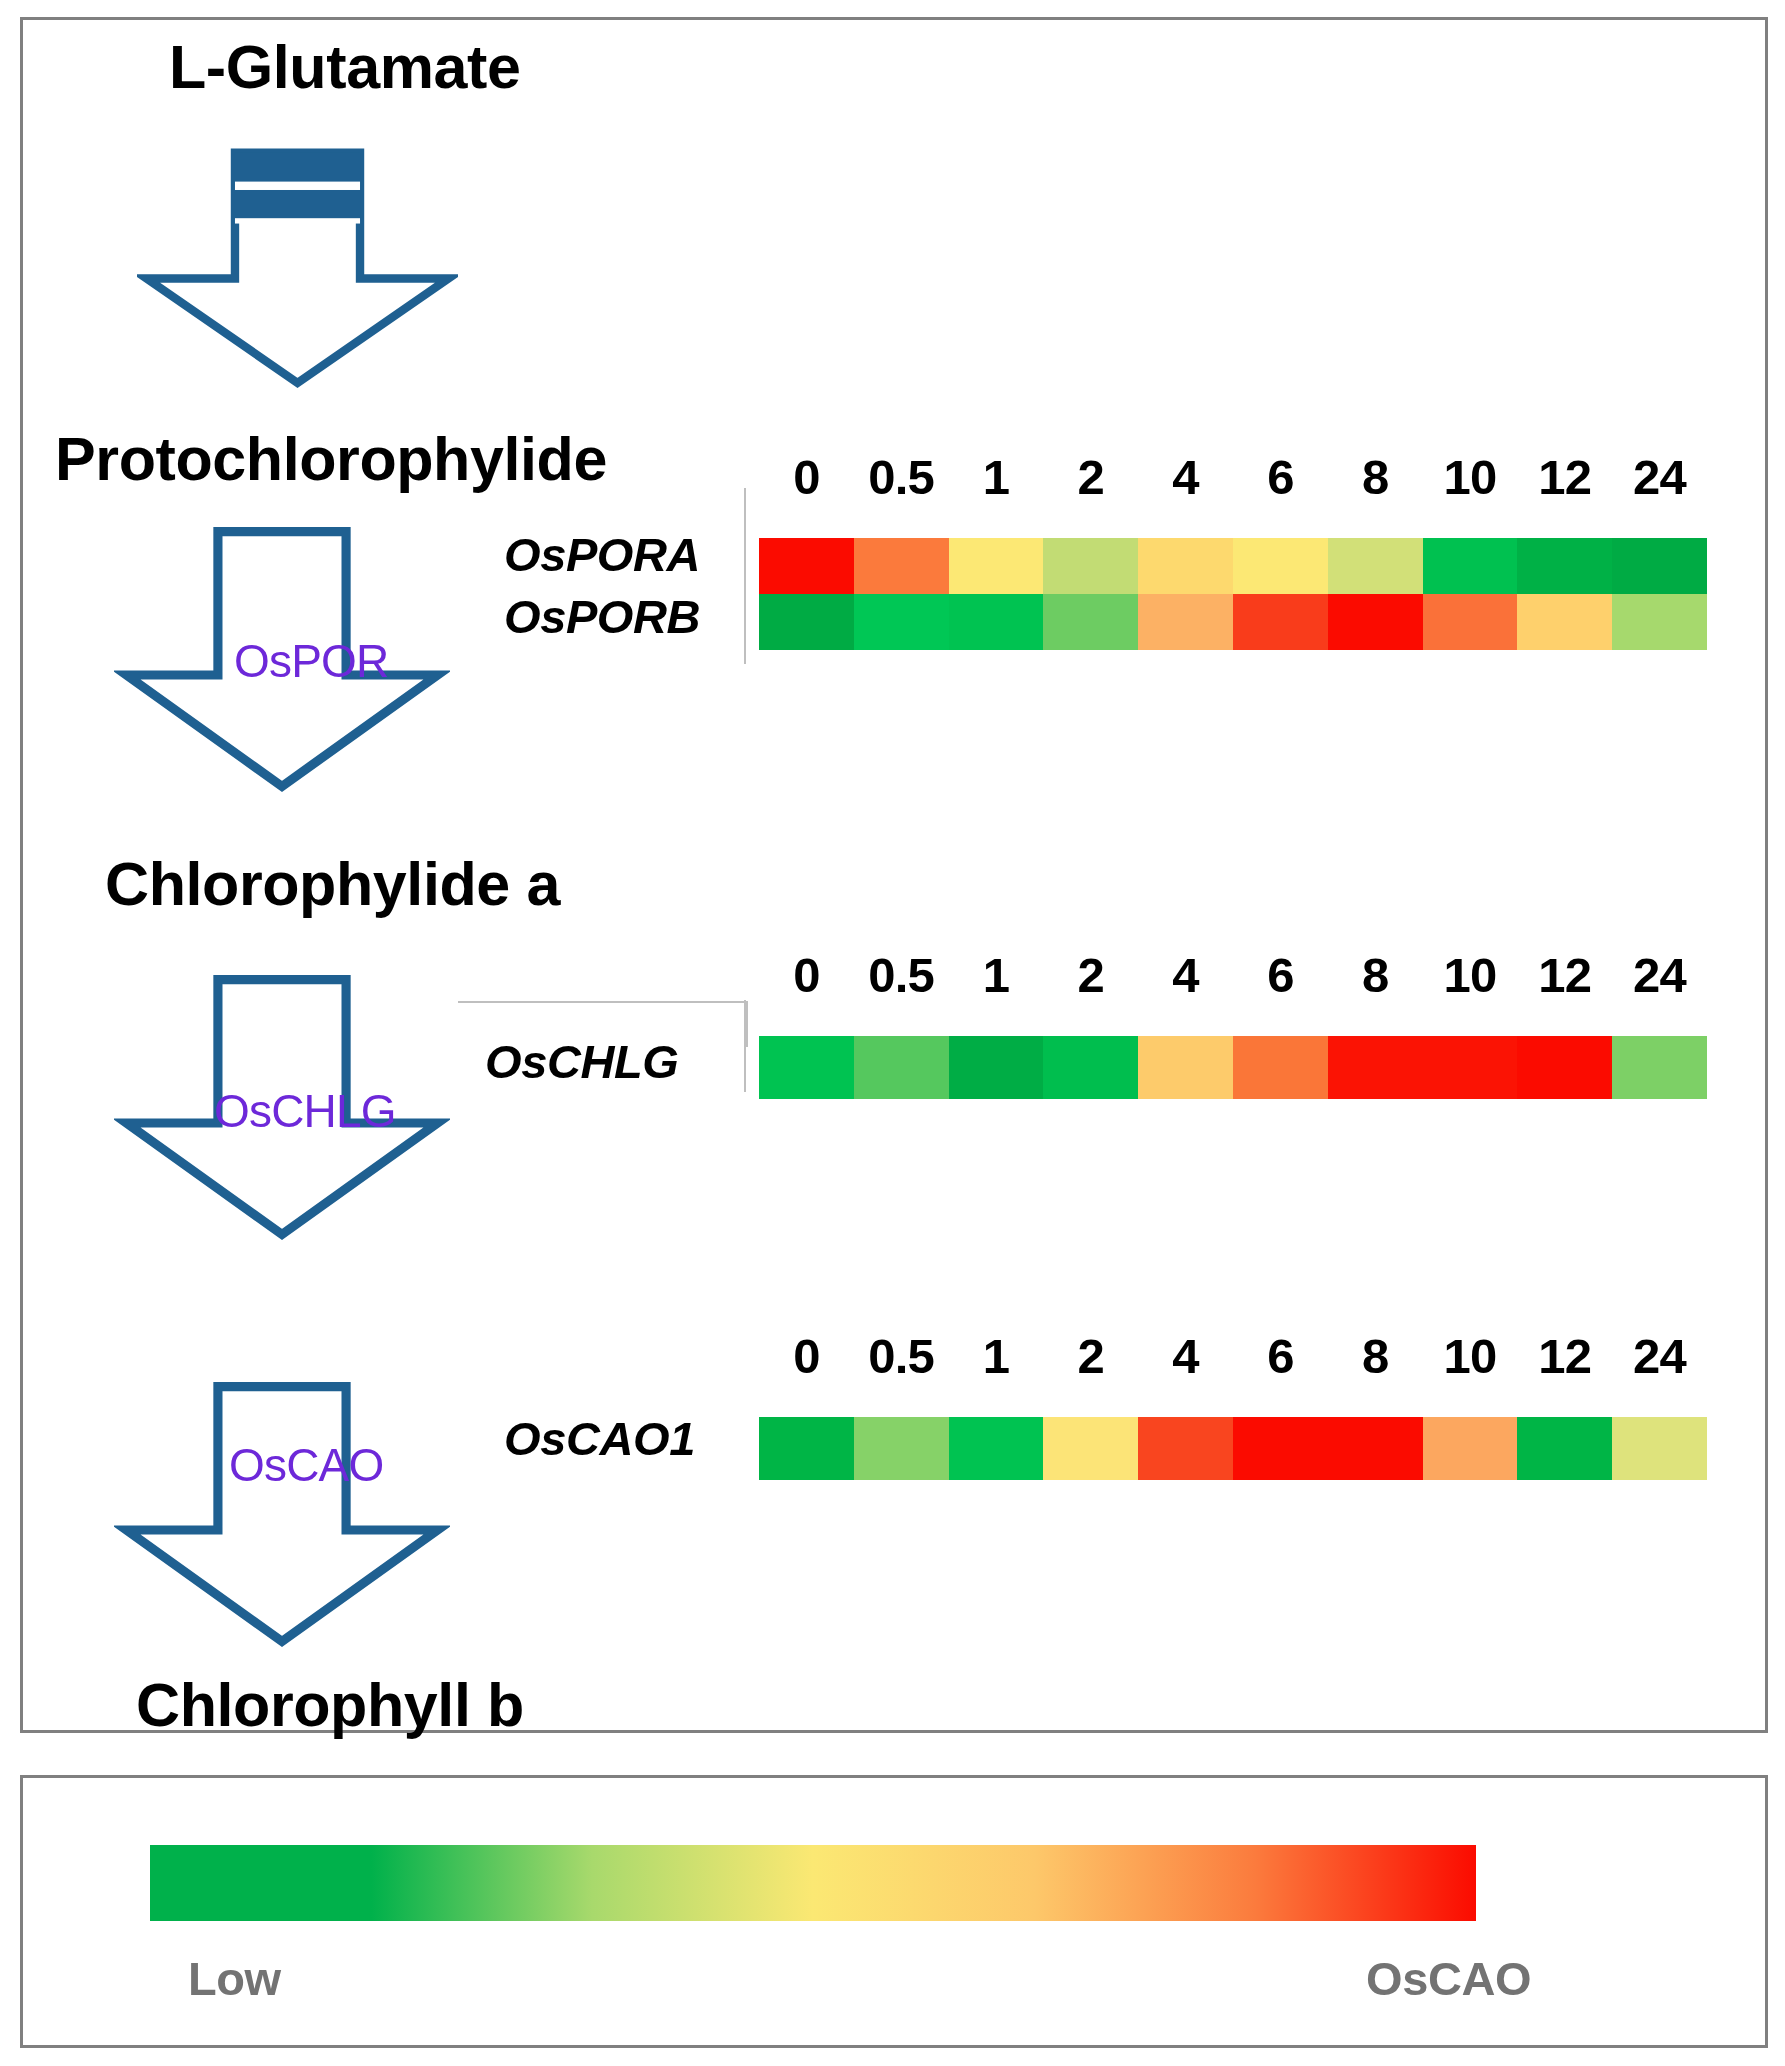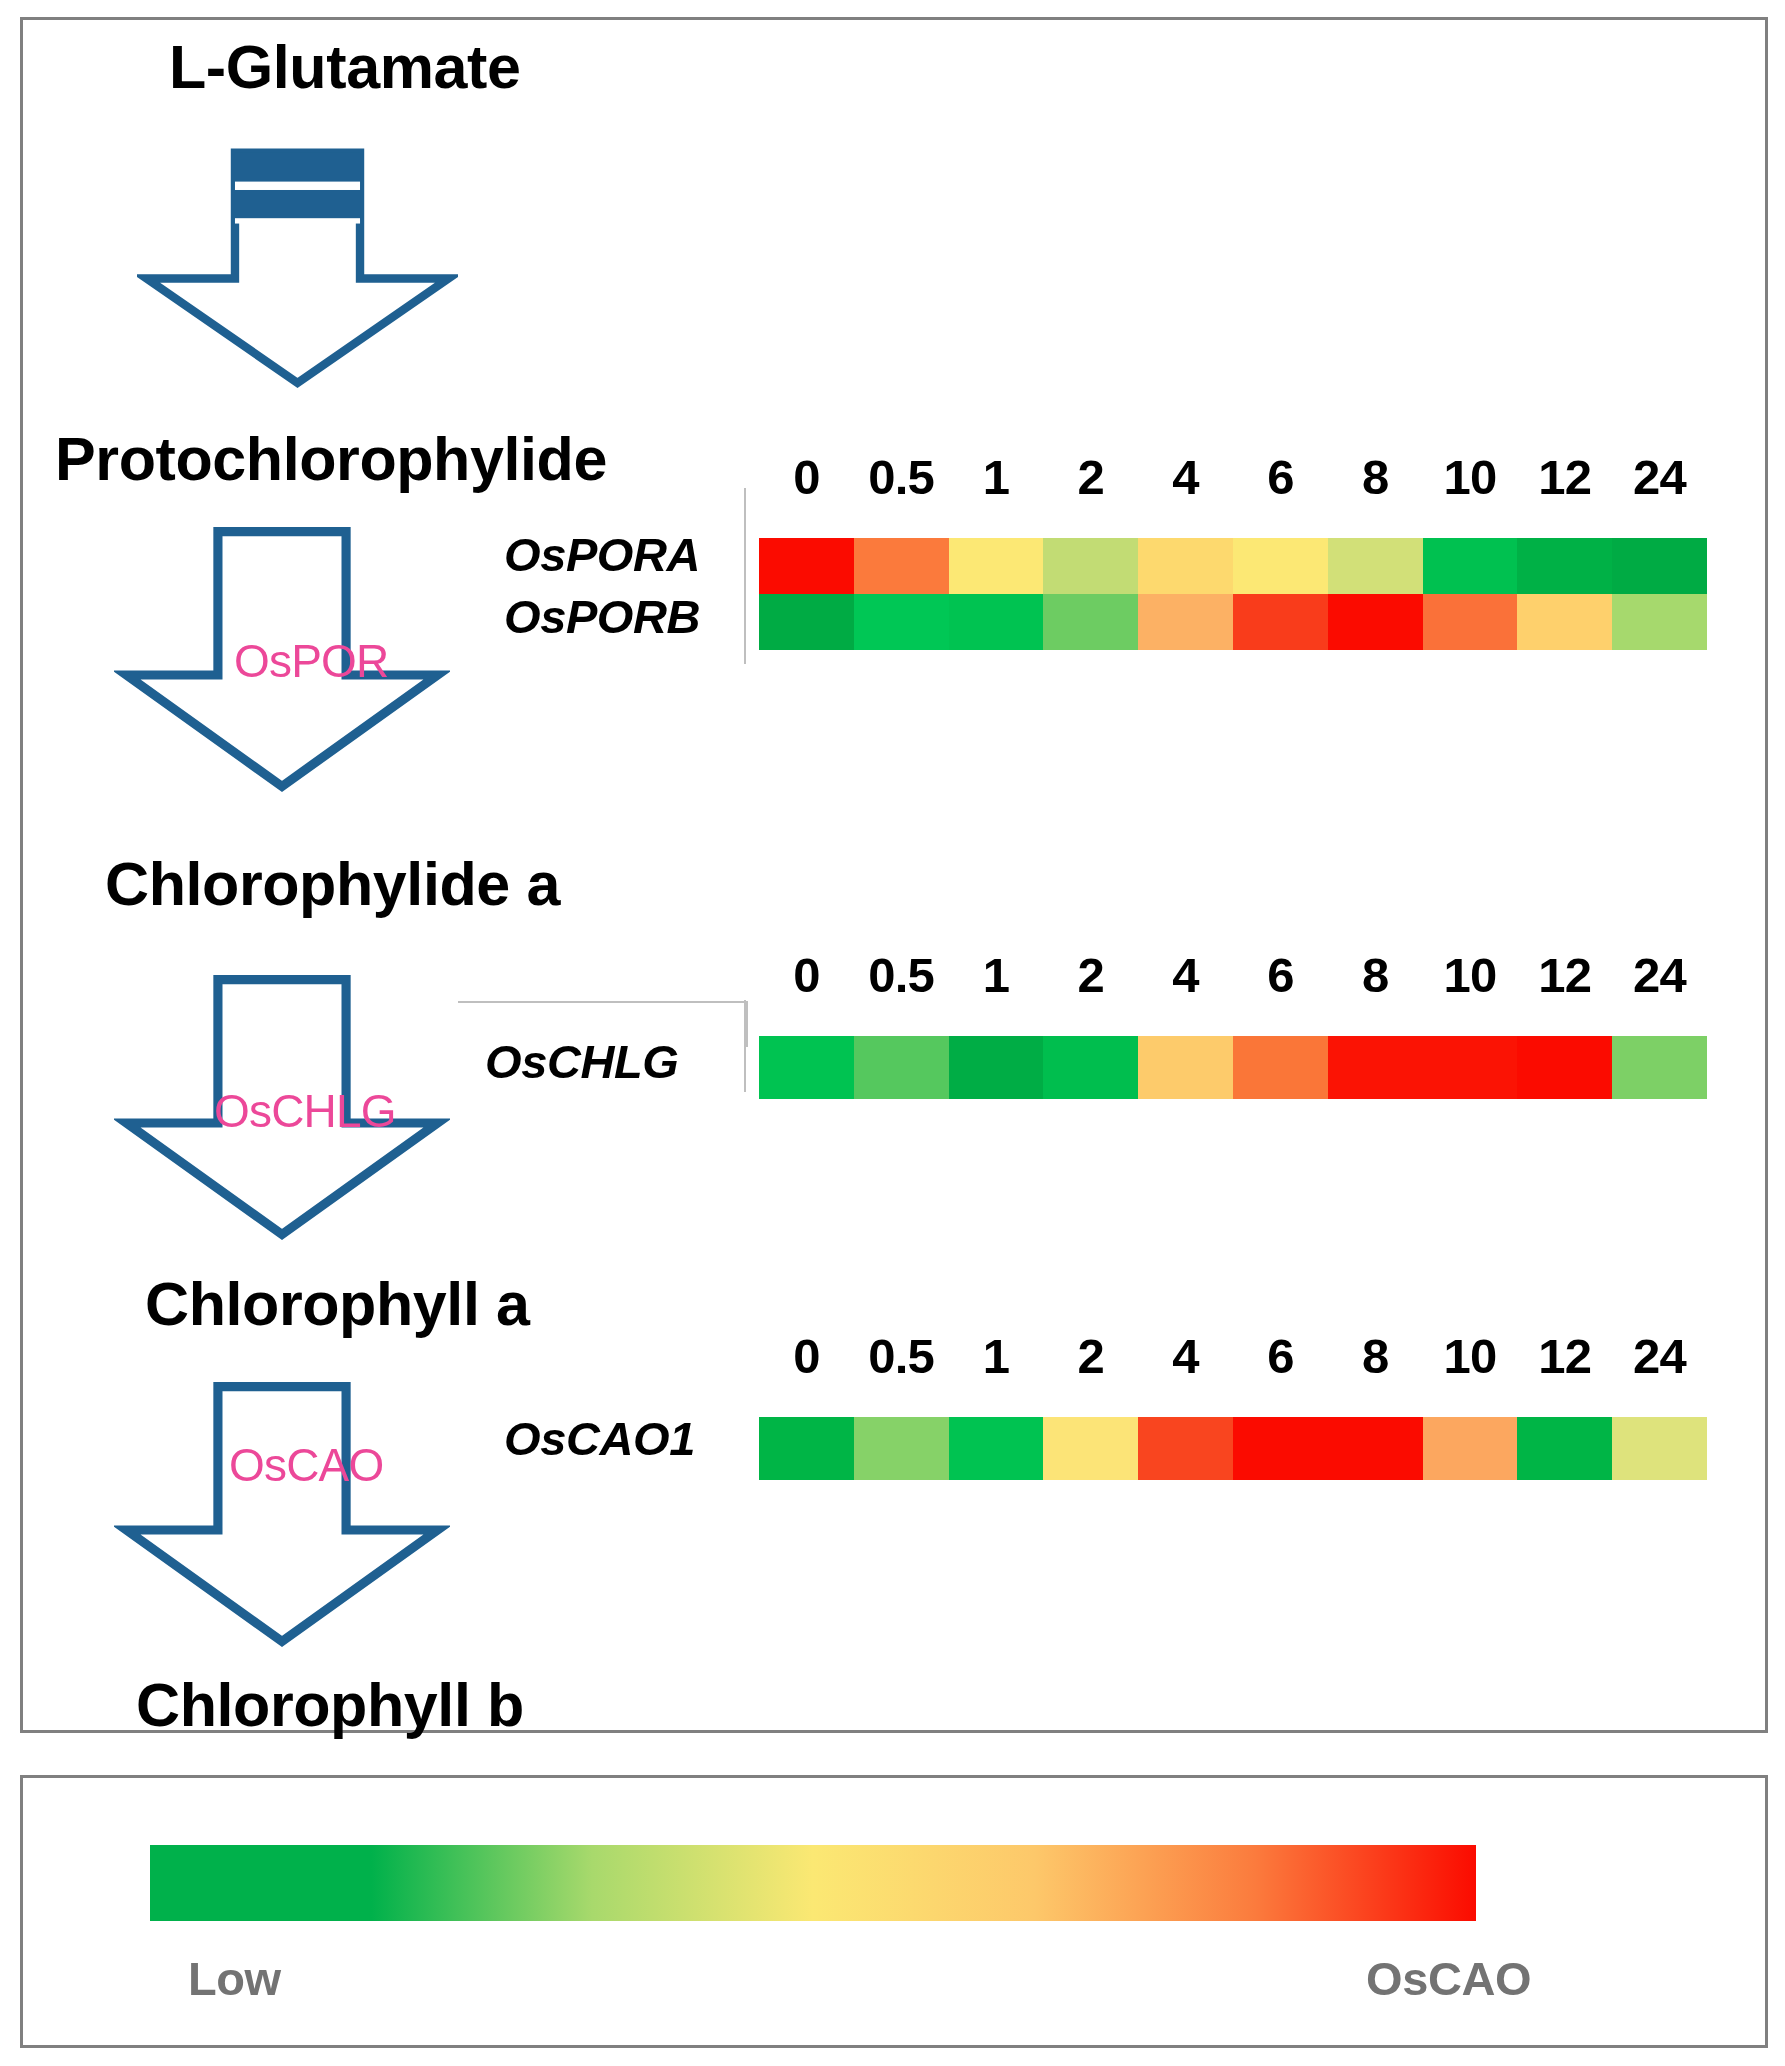--- a/index.html
+++ b/index.html
@@ -53,21 +53,21 @@
   
   .arrow-wrap {
     position: absolute;
   }
   .arrow-wrap svg { display: block; }
 
   
   .enzyme-label {
     position: absolute;
     font-size: 46px;
-    color: #ec4899;
+    color: #6d28d9;
     white-space: nowrap;
     font-family: "Liberation Sans", sans-serif;
     letter-spacing: -0.8px;
   }
 
   
   .gene-label {
     position: absolute;
     font-style: italic;
     font-weight: bold;
@@ -260,21 +260,20 @@
         <div class="heatmap-cell" style="background: rgb(253, 203, 107);"></div>
         <div class="heatmap-cell" style="background: rgb(250, 118, 56);"></div>
         <div class="heatmap-cell" style="background: rgb(251, 19, 4);"></div>
         <div class="heatmap-cell" style="background: rgb(251, 19, 4);"></div>
         <div class="heatmap-cell" style="background: rgb(251, 11, 0);"></div>
         <div class="heatmap-cell" style="background: rgb(125, 208, 102);"></div>
       </div>
     </div>
   </div>
 
-  <div class="metabolite-label" style="left:145px; top:1269px; font-size:61px;">Chlorophyll a</div>
 
   <div class="arrow-wrap" style="left:114px; top:1382px; width:336px; height:267px;">
     <svg width="336" height="267" viewBox="0 0 440 350" xmlns="http://www.w3.org/2000/svg">
       <path d="M 136 6 L 304 6 L 304 194 L 424 194 L 220 340 L 16 194 L 136 194 Z" fill="#ffffff" stroke="#1F6091" stroke-width="12" stroke-linejoin="miter"></path>
     </svg>
   </div>
   <div class="enzyme-label" style="left:229px; top:1438px;">OsCAO</div>
 
   <div class="gene-label" style="left:504px; top:1411px;">OsCAO1</div>
 

